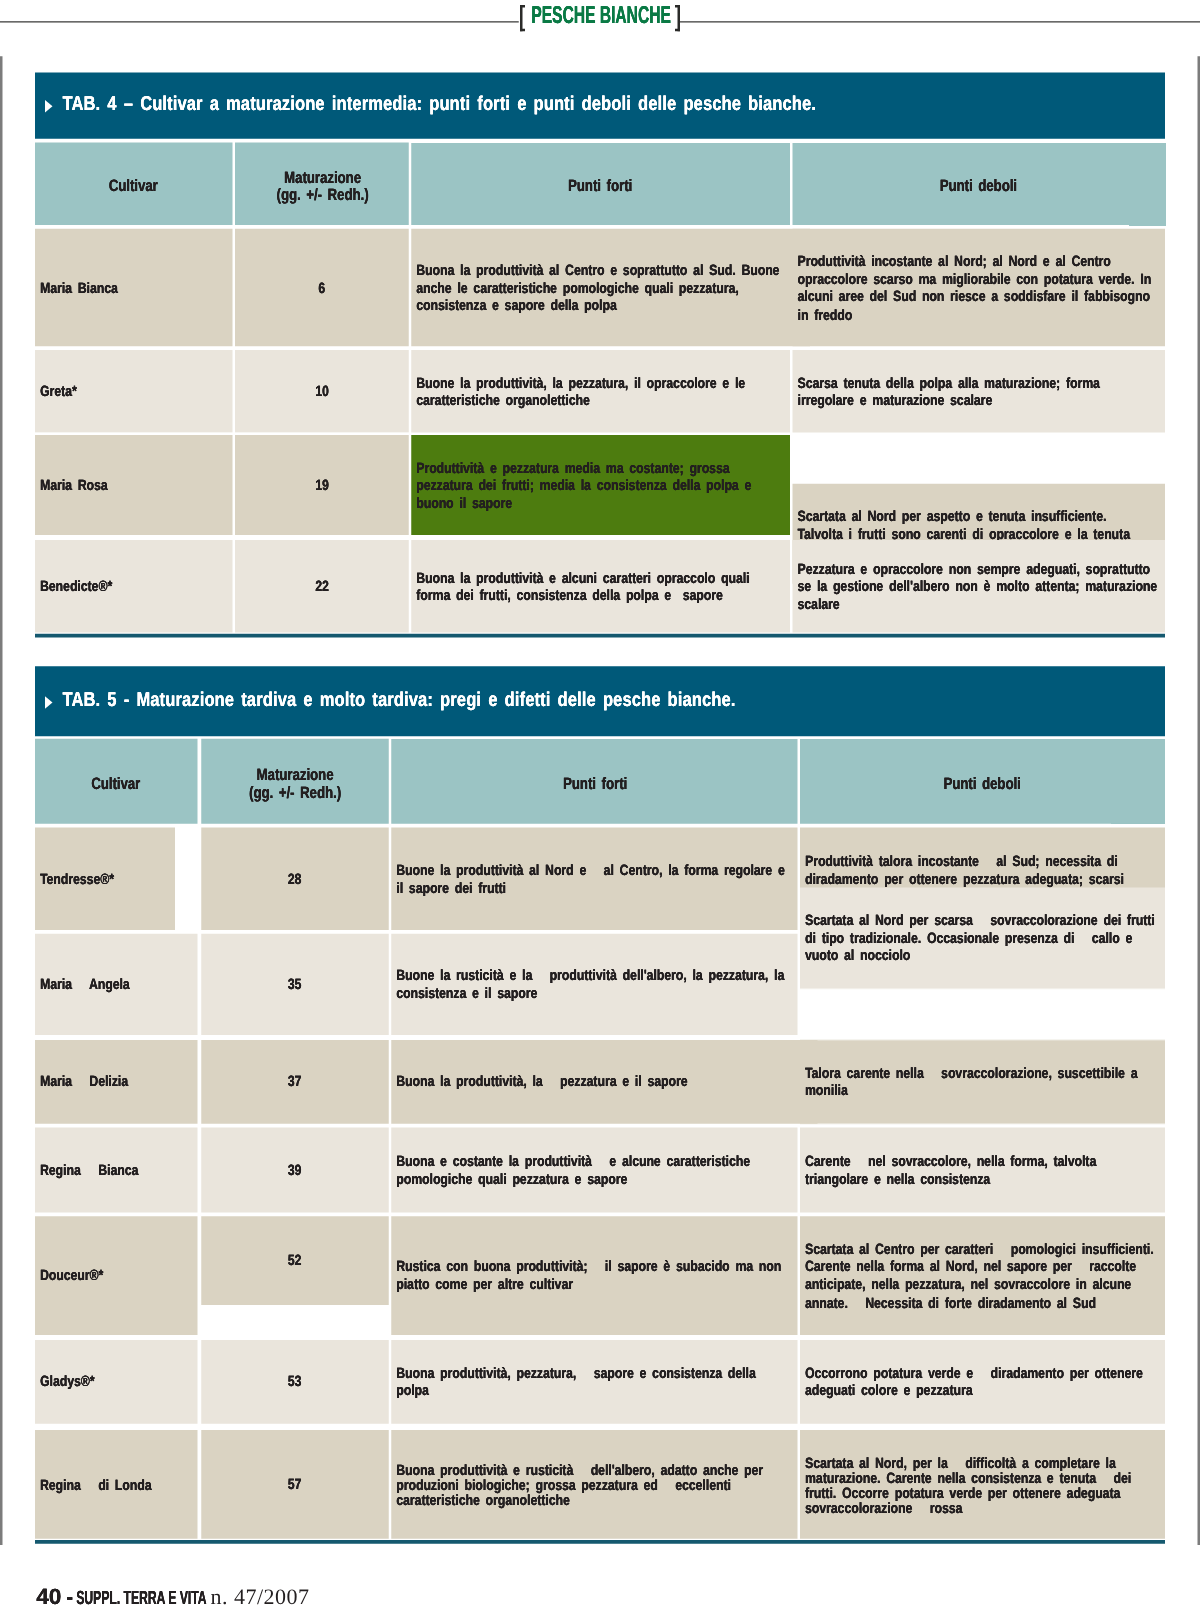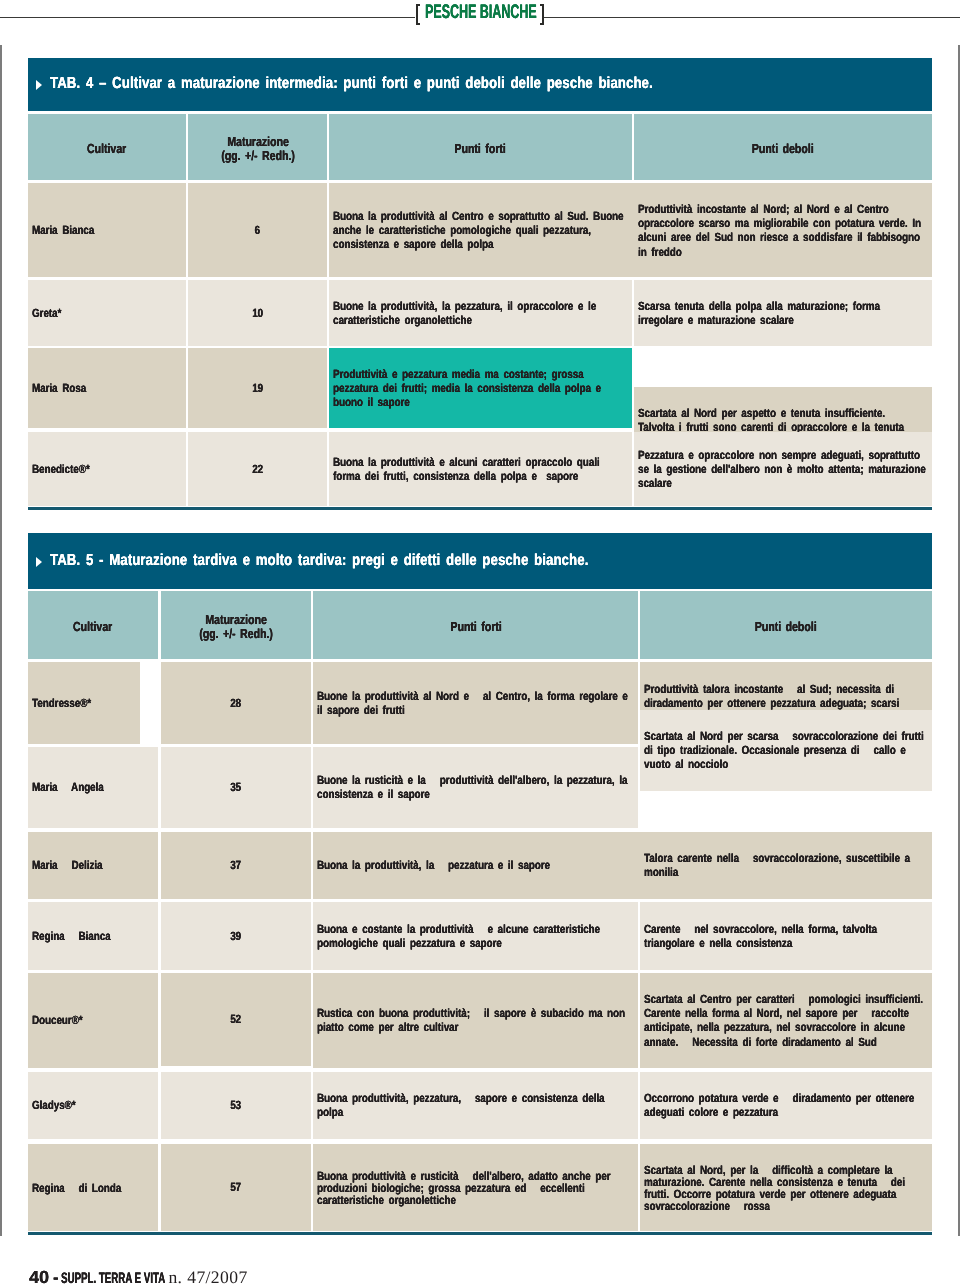--- a/index.html
+++ b/index.html
@@ -116,21 +116,21 @@
         <div class="tw" style="left: 3.6px; top: 19px; width: 351.9px;">Scarsa tenuta della polpa alla maturazione; forma irregolare e maturazione scalare</div>
       </div>
     </div>
     <div>
       <div class="dcell" style="left:28.00px;top:348.00px;width:157.85px;height:80.00px;background:#dad3c2;">
         <div class="tw" style="left: 3.6px; top: 33px; width: 182.8px;">Maria Rosa</div>
       </div>
       <div class="dcell ctr" style="left:188.35px;top:348.00px;width:138.40px;height:80.00px;background:#dad3c2;">
         <div class="tw">19</div>
       </div>
-      <div class="dcell" style="left:329.25px;top:348.00px;width:302.40px;height:80.00px;background:#14b8a6;">
+      <div class="dcell" style="left:329.25px;top:348.00px;width:302.40px;height:80.00px;background:#4d7c0f;">
         <div class="tw" style="left: 3.6px; top: 19px; width: 357.4px;">Produttività e pezzatura media ma costante; grossa pezzatura dei frutti; media la consistenza della polpa e buono il sapore</div>
       </div>
       <div class="dcell" style="left:634.15px;top:348.00px;width:297.85px;height:80.00px;background:#dad3c2;margin-top:39px;">
         <div class="tw" style="left: 3.6px; top: 19px; width: 351.9px;">Scartata al Nord per aspetto e tenuta insufficiente.
 Talvolta i frutti sono carenti di opraccolore e la tenuta della polpa è medio-scarsa</div>
       </div>
     </div>
     <div>
       <div class="dcell" style="left:28.00px;top:432.00px;width:157.85px;height:74.00px;background:#eae5dc;">
         <div class="tw" style="left: 3.6px; top: 30px; width: 182.8px;">Benedicte®*</div>
@@ -218,21 +218,21 @@
         <div class="tw" style="left: 3.6px; top: 20px; width: 384.1px;">Buona e costante la produttività   e alcune caratteristiche pomologiche quali pezzatura e sapore</div>
       </div>
       <div class="dcell" style="left:640.25px;top:902.00px;width:291.75px;height:68.00px;background:#eae5dc;">
         <div class="tw" style="left: 3.6px; top: 20px; width: 344.5px;">Carente   nel sovraccolore, nella forma, talvolta triangolare e nella consistenza</div>
       </div>
     </div>
     <div>
       <div class="dcell" style="left:28.00px;top:973.00px;width:130.00px;height:95.00px;background:#dad3c2;">
         <div class="tw" style="left: 3.6px; top: 40px; width: 148.9px;">Douceur®*</div>
       </div>
-      <div class="dcell ctr" style="left:160.50px;top:973.00px;width:150.45px;height:93px;background:#dad3c2;">
+      <div class="dcell ctr" style="left:160.50px;top:973.00px;width:150.45px;height:71px;background:#dad3c2;">
         <div class="tw">52</div>
       </div>
       <div class="dcell" style="left:313.45px;top:973.00px;width:324.30px;height:95.00px;background:#dad3c2;">
         <div class="tw" style="left: 3.6px; top: 33px; width: 384.1px;">Rustica con buona produttività;   il sapore è subacido ma non piatto come per altre cultivar</div>
       </div>
       <div class="dcell" style="left:640.25px;top:973.00px;width:291.75px;height:95.00px;background:#dad3c2;">
         <div class="tw" style="left: 3.6px; top: 19px; width: 344.5px;">Scartata al Centro per caratteri   pomologici insufficienti. Carente nella forma al Nord, nel sapore per   raccolte anticipate, nella pezzatura, nel sovraccolore in alcune annate.   Necessita di forte diradamento al Sud</div>
       </div>
     </div>
     <div>

